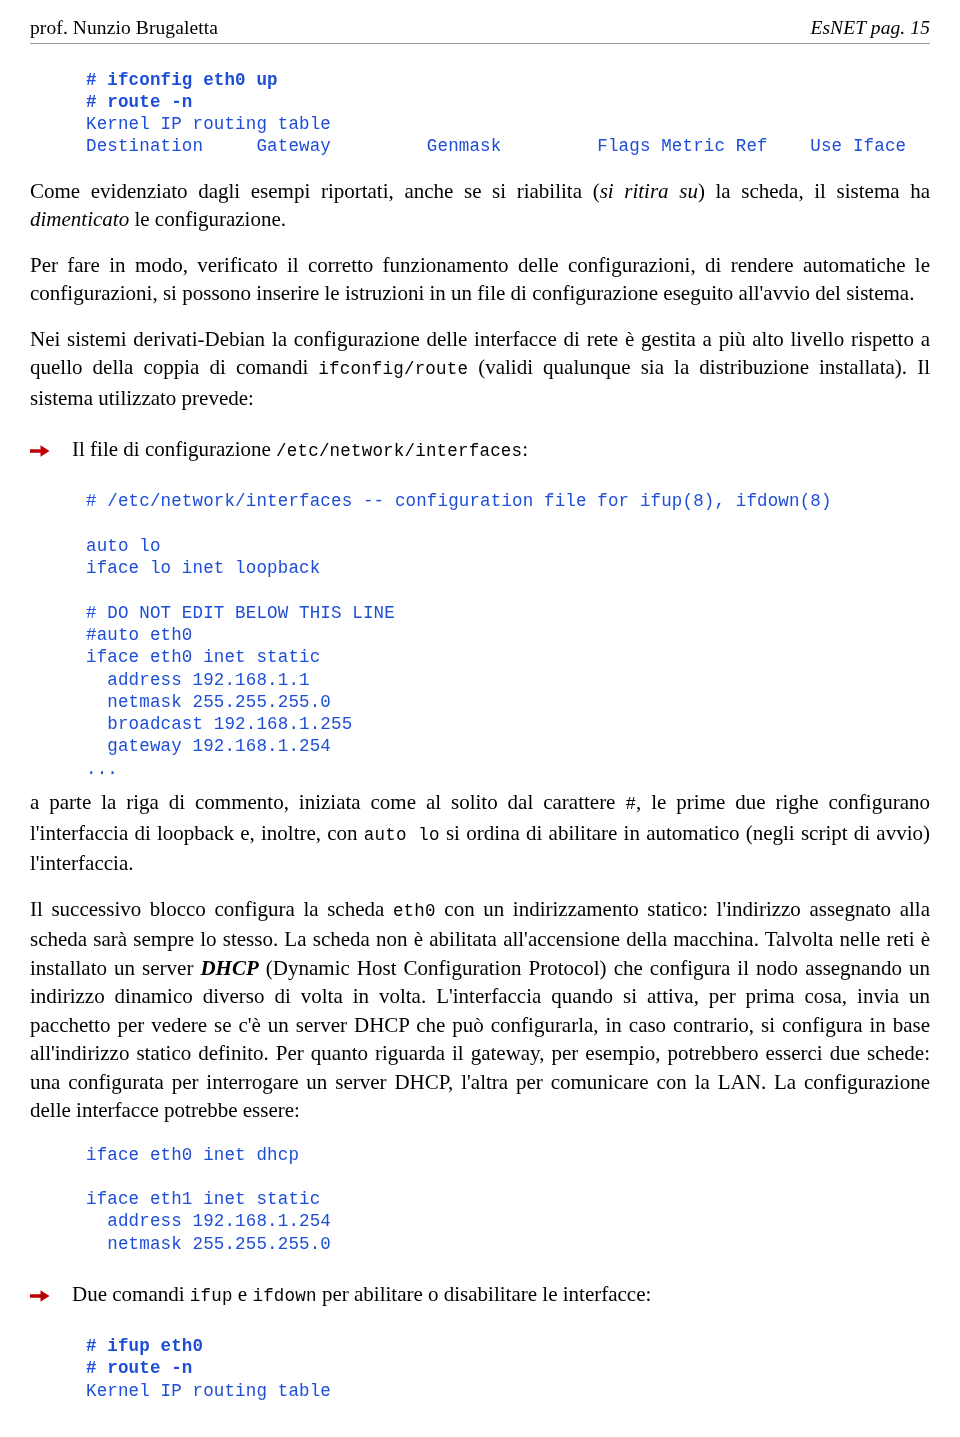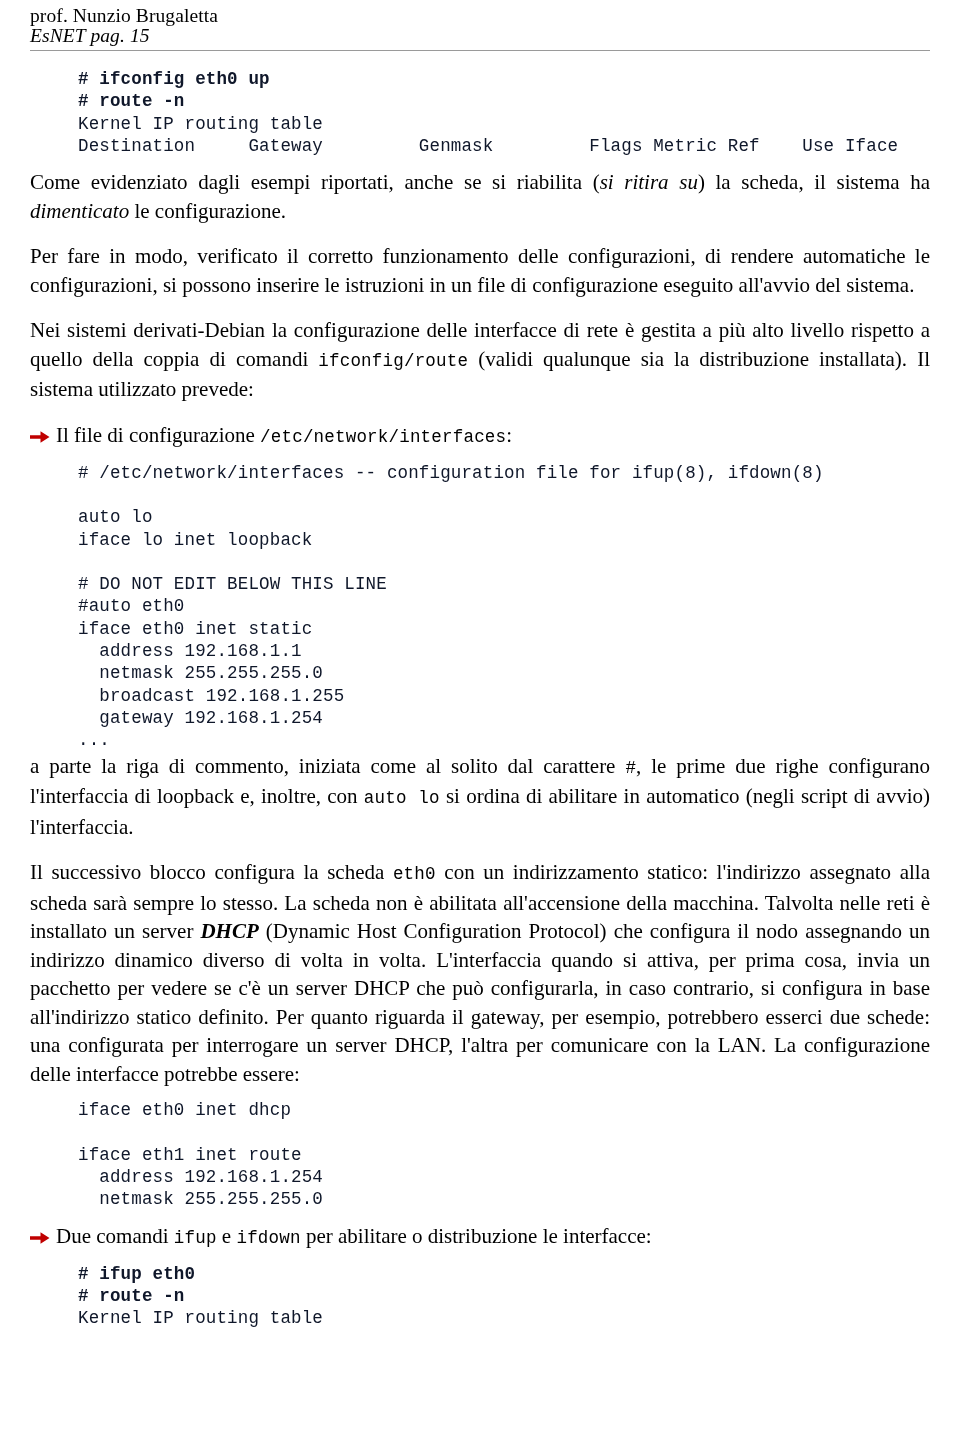--- a/index.html
+++ b/index.html
@@ -20,25 +20,24 @@
     width: 960px;
     height: 1437px;
     box-sizing: border-box;
     padding: 0 30px;
   }
 
   
   .header {
     display: flex;
     justify-content: space-between;
-    align-items: flex-start;
+    align-items: flex-end;
     font-size: 19.5px;
     line-height: 1.0;
-    padding-top: 6px;
-    flex-direction: column;
+    padding-top: 18px;
   }
   .header-left { letter-spacing: 0.1px; }
   .header-right { letter-spacing: 0.1px; font-style: italic; }
   .rule {
     border: none;
     border-top: 1px solid #9a9a9a;
     margin: 5px 0 0 0;
     height: 0;
   }
 
@@ -76,35 +75,36 @@
     font-family: Liberation Mono, monospace;
     font-size: 17.5px;
     letter-spacing: 0.2px;
   }
 
   
   pre.code {
     font-family: "Liberation Mono", "DejaVu Sans Mono", monospace;
     font-size: 17.5px;
     line-height: 22.3px;
-    margin: 0;
+    margin: 8px;
     padding: 0 0 0 48px;
     white-space: pre;
     letter-spacing: 0.15px;
-    color: #0f172a;
+    color: #1d4ed8;
   }
   pre.code b { font-weight: bold; }
 
   
   .bullet-row {
     display: flex;
     align-items: baseline;
     font-size: 21px;
-    line-height: 28px;
+    line-height: 40px;
     margin: 0;
+    gap: 16px;
   }
   .bullet-icon {
     flex: 0 0 auto;
     width: 22px;
     margin-right: 4px;
     position: relative;
     top: 2px;
   }
   .bullet-icon svg { display: block; }
   .bullet-text { flex: 1 1 auto; }
@@ -170,33 +170,33 @@
     <p class="para"><span>a parte la riga di commento, iniziata come al solito dal carattere </span><code>#</code><span>, le prime due righe configurano l'interfaccia di loopback e, inoltre, con </span><code>auto lo</code><span> si ordina di abilitare in automatico (negli script di avvio) l'interfaccia.</span></p>
 
     <div class="sp-sm"></div>
 
     <p class="para tight"><span>Il successivo blocco configura la scheda </span><code>eth0</code><span> con un indirizzamento statico: l'indirizzo assegnato alla scheda sarà sempre lo stesso. La scheda non è abilitata all'accensione della macchina. Talvolta nelle reti è installato un server </span><b class="bi">DHCP</b><span> (Dynamic Host Configuration Protocol) che configura il nodo assegnando un indirizzo dinamico diverso di volta in volta. L'interfaccia quando si attiva, per prima cosa, invia un pacchetto per vedere se c'è un server DHCP che può configurarla, in caso contrario, si configura in base all'indirizzo statico definito. Per quanto riguarda il gateway, per esempio, potrebbero esserci due schede: una configurata per interrogare un server DHCP, l'altra per comunicare con la LAN. La configurazione delle interfacce potrebbe essere:</span></p>
 
     <div class="sp-sm"></div>
 
     <pre class="code">iface eth0 inet dhcp
 
-iface eth1 inet route
+iface eth1 inet static
   address 192.168.1.254
   netmask 255.255.255.0</pre>
 
     <div class="sp-sm"></div>
 
     <div class="bullet-row">
       <span class="bullet-icon">
         <svg width="20" height="14" viewBox="0 0 20 14" aria-hidden="true">
           <path d="M0 5.2 L10.5 5.2 L10.5 1.2 L19.5 7 L10.5 12.8 L10.5 8.8 L0 8.8 Z" fill="#c00000"></path>
         </svg>
       </span>
-      <span class="bullet-text"><span>Due comandi </span><code>ifup</code><span> e </span><code>ifdown</code><span> per abilitare o distribuzione le interfacce:</span></span>
+      <span class="bullet-text"><span>Due comandi </span><code>ifup</code><span> e </span><code>ifdown</code><span> per abilitare o disabilitare le interfacce:</span></span>
     </div>
 
     <div class="sp-sm"></div>
 
     <pre class="code"><b># ifup eth0</b>
 <b># route -n</b>
 <span>Kernel IP routing table</span></pre>
 
   </div>
 

